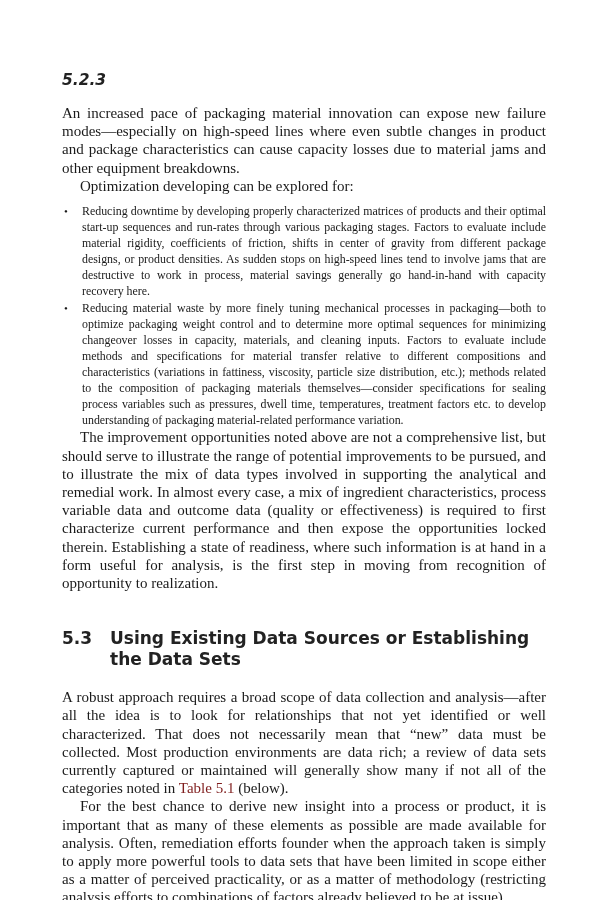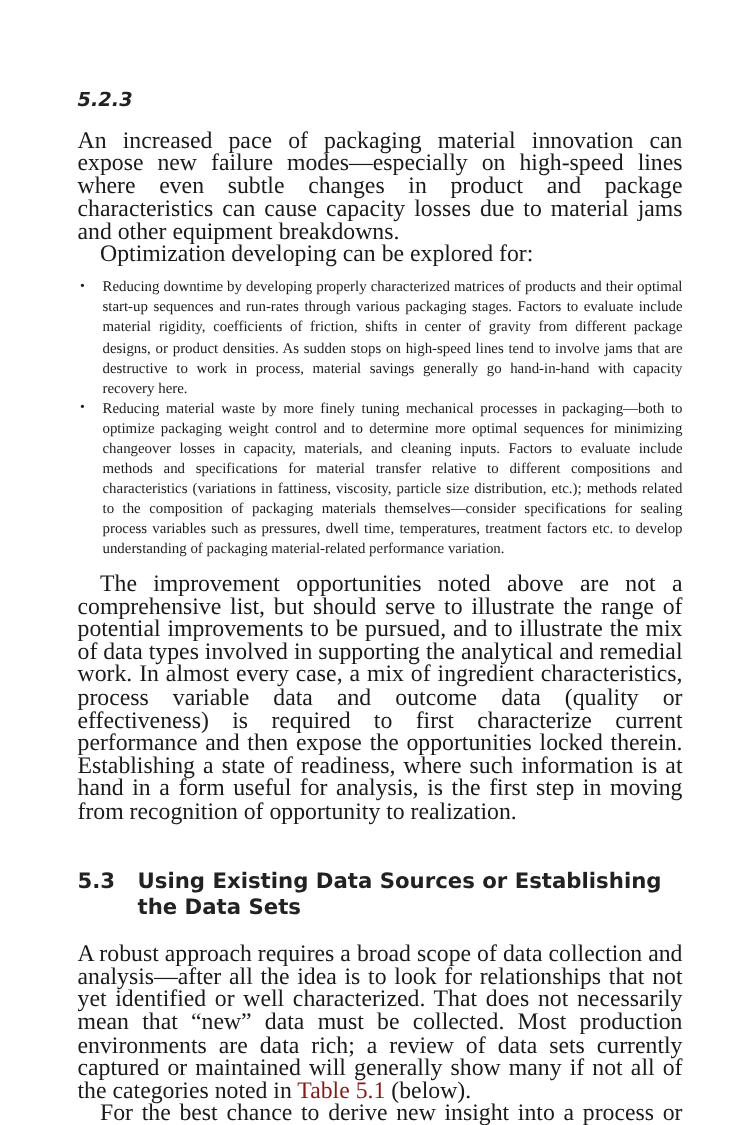--- a/index.html
+++ b/index.html
@@ -18,35 +18,35 @@
     display: flex; color: #222; align-items: center;
   }
   .sec-h3 .num { width: 56px; flex: none; }
   .sec-h2 {
     margin: 36px 0 16px 0; font-family: "DejaVu Sans", sans-serif;
     font-weight: bold; font-size: 17px; line-height: 21px;
     display: flex; color: #222;
   }
   .sec-h2 .num { width: 48px; flex: none; }
   p {
-    margin: 0; font-size: 19px; line-height: 18.2px;
+    margin: 0; font-size: 15px; line-height: 18.2px;
     text-align: justify; hyphens: manual;
   }
   p.indent { text-indent: 18px; }
   .after-h3 { margin-top: 14px; }
   .after-h2 { margin-top: 18px; }
   ul.bullets { list-style: none; margin: 8px 0 0 0; padding: 0; }
   ul.bullets li {
     position: relative; padding-left: 20px;
     font-size: 11.9px; line-height: 16.1px; text-align: justify;
   }
   ul.bullets li .dot {
     position: absolute; left: 2px; top: 0; font-size: 11px;
   }
-  .after-list { margin-top: 12px; }
+  .after-list { }
   .link { color: #7f1d1d; }
 </style>
 </head>
 <body>
 
 <div class="page">
 
 
   <h3 class="sec-h3">
     <span class="num">5.2.3</span>

